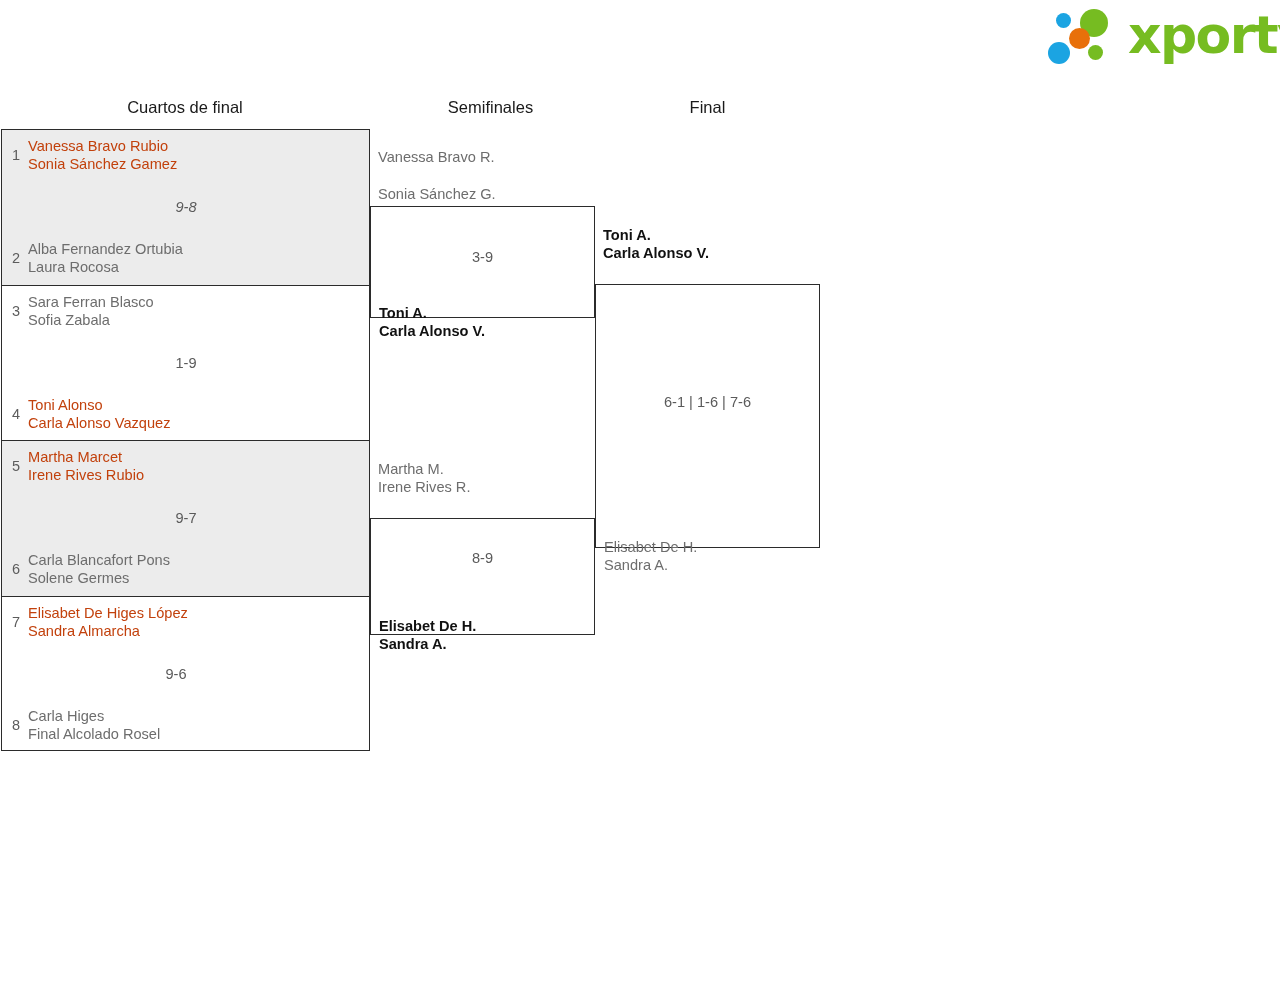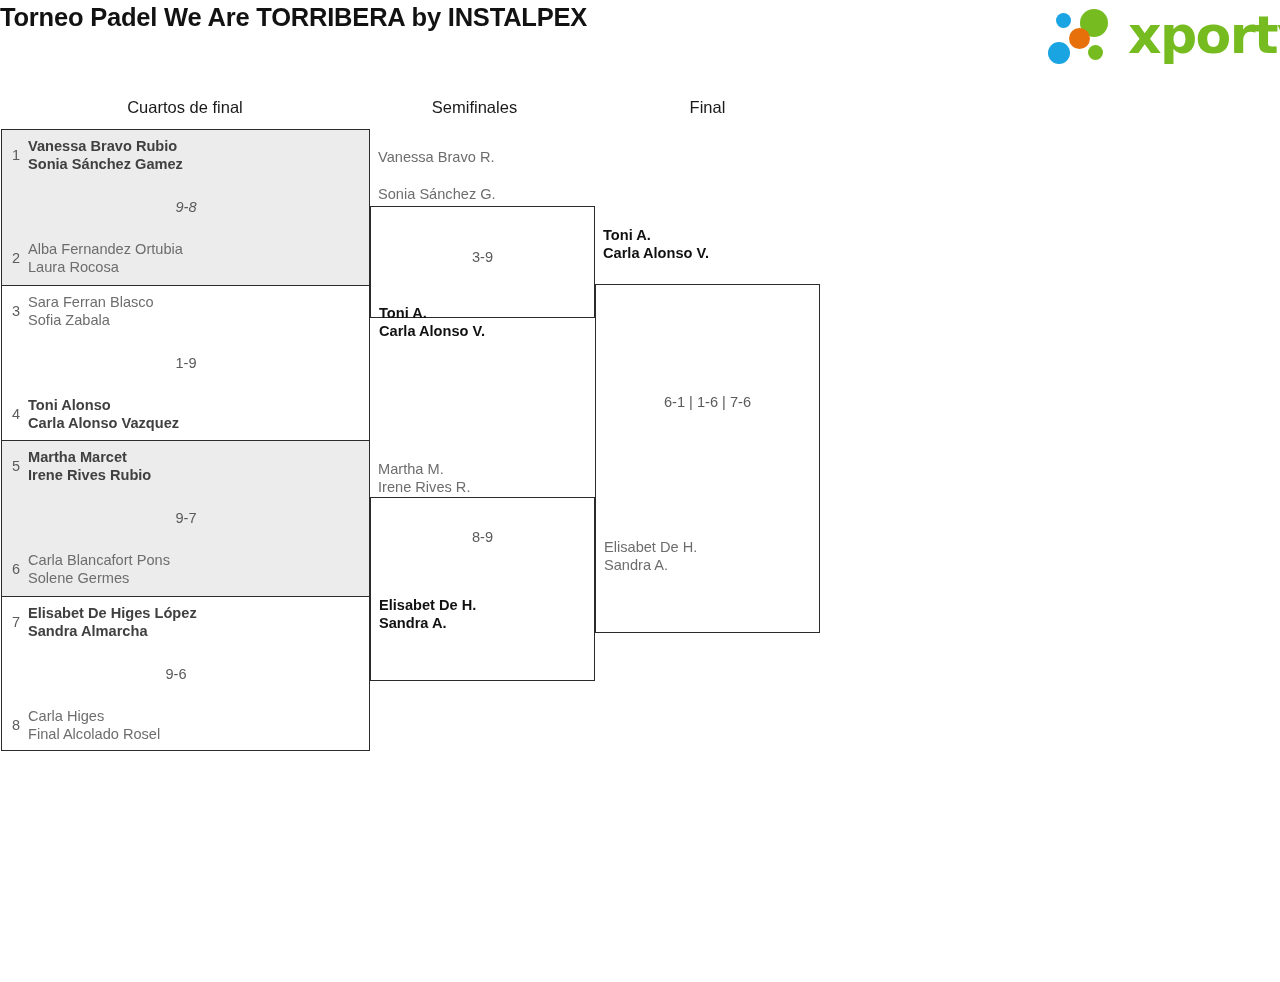--- a/index.html
+++ b/index.html
@@ -29,21 +29,21 @@
     letter-spacing:-1.6px;line-height:60px;
     font-family:"DejaVu Sans",sans-serif;
   }
 
   
   .round-head{
     position:absolute;text-align:center;
     font-size:16.5px;color:#1a1a1a;line-height:20px;
   }
   #head-qf{left:0;top:97px;width:370px;}
-  #head-sf{left:362px;top:97px;width:225px;}
+  #head-sf{left:378px;top:97px;width:225px;}
   #head-f{left:595px;top:97px;width:225px;}
 
   
   .box{position:absolute;box-sizing:border-box;border:1px solid #2b2b2b;}
 
   
   #qf-col{position:absolute;left:1px;top:129px;width:369px;height:622px;
           box-sizing:border-box;border:1px solid #2b2b2b;}
   .qf-match{position:absolute;left:0;width:367px;height:155.5px;
             box-sizing:border-box;}
@@ -55,44 +55,43 @@
   .qf-sep{position:absolute;left:0;width:367px;height:1px;background:#2b2b2b;}
 
   
   .team{position:absolute;left:0;width:100%;}
   .seed{
     position:absolute;left:6px;width:16px;text-align:center;
     font-size:14.5px;color:#5c5c5c;line-height:18px;
   }
   .names{position:absolute;left:26px;}
   .nm{font-size:14.6px;line-height:18px;white-space:nowrap;}
-  .winner .nm{color:#404040;font-weight:bold;}
+  .winner .nm{color:#c2410c;font-weight:normal;}
   .loser .nm{color:#6d6d6d;font-weight:normal;}
 
   .score{
     position:absolute;text-align:center;
     font-size:14.6px;color:#5a5a5a;line-height:18px;
   }
 
   
   #sf1{left:370px;top:206px;width:225px;height:112px;}
-  #sf2{left:370px;top:497px;width:225px;height:184px;}
-  
-  #fin{left:595px;top:284px;width:225px;height:349px;}
+  #sf2{left:370px;top:518px;width:225px;height:117px;}
+  
+  #fin{left:595px;top:284px;width:225px;height:264px;}
 
   .sf-team,.fin-team{position:absolute;left:8px;}
   .sf-score,.fin-score{position:absolute;text-align:center;}
 </style>
 </head>
 <body>
 
 <div id="header">
 
   <div id="title-block">
-    <div class="title-line">Torneo Padel We Are TORRIBERA by INSTALPEX</div>
   </div>
 
   <div id="logo">
     <span class="dot" style="left:8px;top:7px;width:15px;height:15px;background:#1ba4e2;"></span>
     <span class="dot" style="left:32px;top:3px;width:28px;height:28px;background:#76bc21;"></span>
     <span class="dot" style="left:21px;top:22px;width:21px;height:21px;background:#e8700a;"></span>
     <span class="dot" style="left:0px;top:36px;width:22px;height:22px;background:#1ba4e2;"></span>
     <span class="dot" style="left:40px;top:39px;width:15px;height:15px;background:#76bc21;"></span>
     <span id="logo-wordmark">xporty</span>
   </div>

